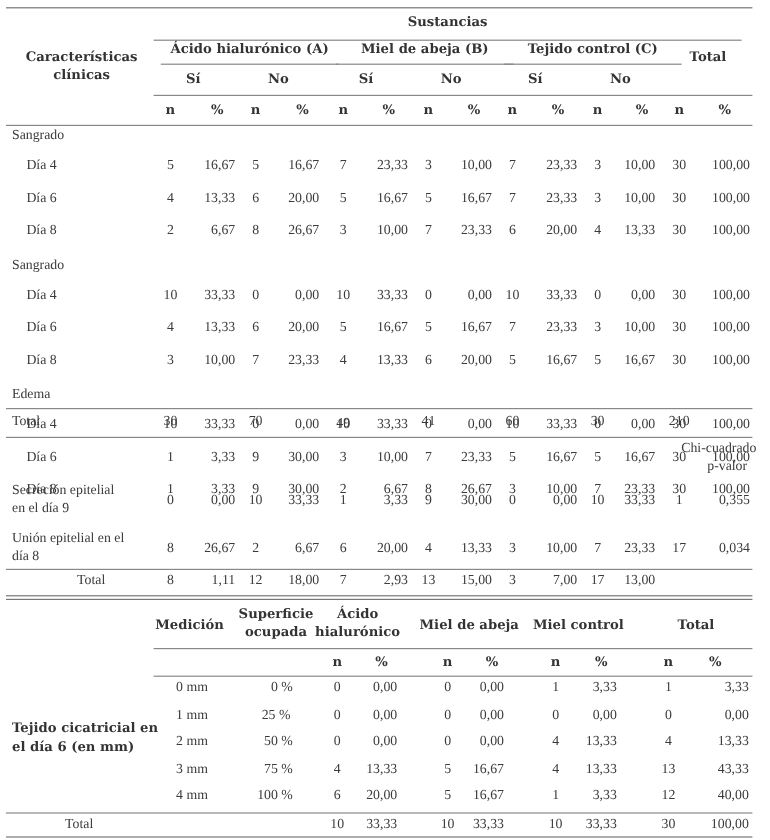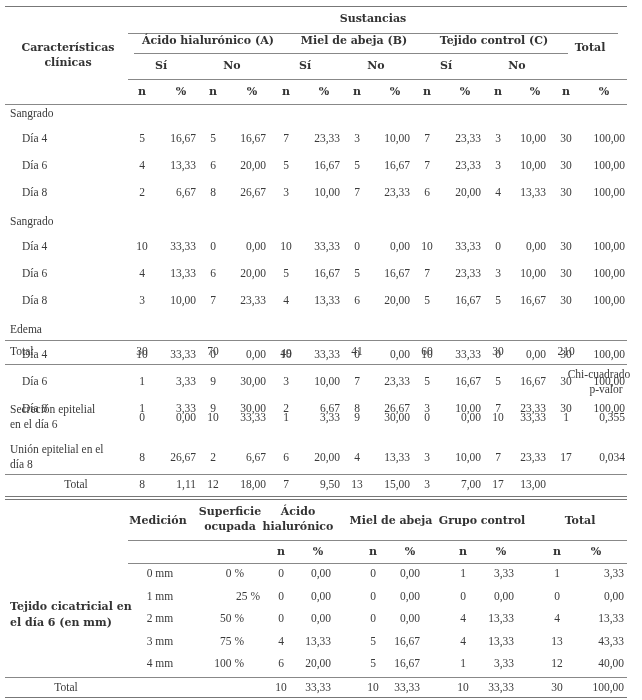--- a/index.html
+++ b/index.html
@@ -194,21 +194,21 @@
     <div class="abs c" style="left: 213px; top: 345px;">70</div>
     <div class="abs c" style="left: 286px; top: 347px;">49</div>
     <div class="abs c" style="left: 357px; top: 345px;">41</div>
     <div class="abs c" style="left: 427px; top: 345px;">60</div>
     <div class="abs c" style="left: 498px; top: 345px;">30</div>
     <div class="abs c" style="left: 566px; top: 345px;">210</div>
     <div class="hr" style="left: 5px; top: 364px; width: 622px;"></div>
     <div class="abs c" style="left: 599px; top: 368px; text-align: right;">Chi-cuadrado</div>
     <div class="abs c" style="left: 606px; top: 383px;">p-valor</div>
     <div class="abs " style="left: 10px; top: 403px;">Secreción epitelial</div>
-    <div class="abs " style="left: 10px; top: 418px;">en el día 6</div>
+    <div class="abs " style="left: 10px; top: 418px;">en el día 9</div>
     <div class="abs c" style="left: 142px; top: 411px;">0</div>
     <div class="abs r" style="left: 196px; top: 411px;">0,00</div>
     <div class="abs c" style="left: 213px; top: 411px;">10</div>
     <div class="abs r" style="left: 266px; top: 411px;">33,33</div>
     <div class="abs c" style="left: 286px; top: 411px;">1</div>
     <div class="abs r" style="left: 340px; top: 411px;">3,33</div>
     <div class="abs c" style="left: 357px; top: 411px;">9</div>
     <div class="abs r" style="left: 410px; top: 411px;">30,00</div>
     <div class="abs c" style="left: 427px; top: 411px;">0</div>
     <div class="abs r" style="left: 481px; top: 411px;">0,00</div>
@@ -232,36 +232,36 @@
     <div class="abs r" style="left: 546px; top: 451px;">23,33</div>
     <div class="abs c" style="left: 566px; top: 451px;">17</div>
     <div class="abs r" style="left: 625px; top: 451px;">0,034</div>
     <div class="hr" style="left: 5px; top: 474px; width: 622px;"></div>
     <div class="abs c" style="left: 76px; top: 478px;">Total</div>
     <div class="abs c" style="left: 142px; top: 478px;">8</div>
     <div class="abs r" style="left: 196px; top: 478px;">1,11</div>
     <div class="abs c" style="left: 213px; top: 478px;">12</div>
     <div class="abs r" style="left: 266px; top: 478px;">18,00</div>
     <div class="abs c" style="left: 286px; top: 478px;">7</div>
-    <div class="abs r" style="left: 340px; top: 478px;">9,50</div>
+    <div class="abs r" style="left: 340px; top: 478px;">2,93</div>
     <div class="abs c" style="left: 357px; top: 478px;">13</div>
     <div class="abs r" style="left: 410px; top: 478px;">15,00</div>
     <div class="abs c" style="left: 427px; top: 478px;">3</div>
     <div class="abs r" style="left: 481px; top: 478px;">7,00</div>
     <div class="abs c" style="left: 498px; top: 478px;">17</div>
     <div class="abs r" style="left: 546px; top: 478px;">13,00</div>
     <div class="hr dark" style="left: 5px; top: 496px; width: 622px;"></div>
     <div class="hr dark" style="left: 5px; top: 499px; width: 622px;"></div>
     <div class="abs hd c" style="left: 158px; top: 514px;">Medición</div>
     <div class="abs hd c" style="left: 230px; top: 505px;">Superficie</div>
     <div class="abs hd c" style="left: 230px; top: 520px;">ocupada</div>
     <div class="abs hd c" style="left: 298px; top: 505px;">Ácido</div>
     <div class="abs hd c" style="left: 298px; top: 520px;">hialurónico</div>
     <div class="abs hd c" style="left: 391px; top: 514px;">Miel de abeja</div>
-    <div class="abs hd c" style="left: 482px; top: 514px;">Grupo control</div>
+    <div class="abs hd c" style="left: 482px; top: 514px;">Miel control</div>
     <div class="abs hd c" style="left: 580px; top: 514px;">Total</div>
     <div class="hr" style="left: 128px; top: 540px; width: 499px;"></div>
     <div class="abs hd c" style="left: 281px; top: 545px;">n</div>
     <div class="abs hd c" style="left: 318px; top: 545px;">%</div>
     <div class="abs hd c" style="left: 373px; top: 545px;">n</div>
     <div class="abs hd c" style="left: 410px; top: 545px;">%</div>
     <div class="abs hd c" style="left: 463px; top: 545px;">n</div>
     <div class="abs hd c" style="left: 501px; top: 545px;">%</div>
     <div class="abs hd c" style="left: 557px; top: 545px;">n</div>
     <div class="abs hd c" style="left: 596px; top: 545px;">%</div>
@@ -272,21 +272,21 @@
     <div class="abs r" style="left: 244px; top: 567px;">0 %</div>
     <div class="abs c" style="left: 281px; top: 567px;">0</div>
     <div class="abs r" style="left: 331px; top: 567px;">0,00</div>
     <div class="abs c" style="left: 373px; top: 567px;">0</div>
     <div class="abs r" style="left: 420px; top: 567px;">0,00</div>
     <div class="abs c" style="left: 463px; top: 567px;">1</div>
     <div class="abs r" style="left: 514px; top: 567px;">3,33</div>
     <div class="abs c" style="left: 557px; top: 567px;">1</div>
     <div class="abs r" style="left: 624px; top: 567px;">3,33</div>
     <div class="abs c" style="left: 160px; top: 589.5px;">1 mm</div>
-    <div class="abs r" style="left: 260px; top: 589.5px;">25 %</div>
+    <div class="abs r" style="left: 242px; top: 589.5px;">25 %</div>
     <div class="abs c" style="left: 281px; top: 589.5px;">0</div>
     <div class="abs r" style="left: 331px; top: 589.5px;">0,00</div>
     <div class="abs c" style="left: 373px; top: 589.5px;">0</div>
     <div class="abs r" style="left: 420px; top: 589.5px;">0,00</div>
     <div class="abs c" style="left: 463px; top: 589.5px;">0</div>
     <div class="abs r" style="left: 514px; top: 589.5px;">0,00</div>
     <div class="abs c" style="left: 557px; top: 589.5px;">0</div>
     <div class="abs r" style="left: 624px; top: 589.5px;">0,00</div>
     <div class="abs c" style="left: 160px; top: 612px;">2 mm</div>
     <div class="abs r" style="left: 244px; top: 612px;">50 %</div>

